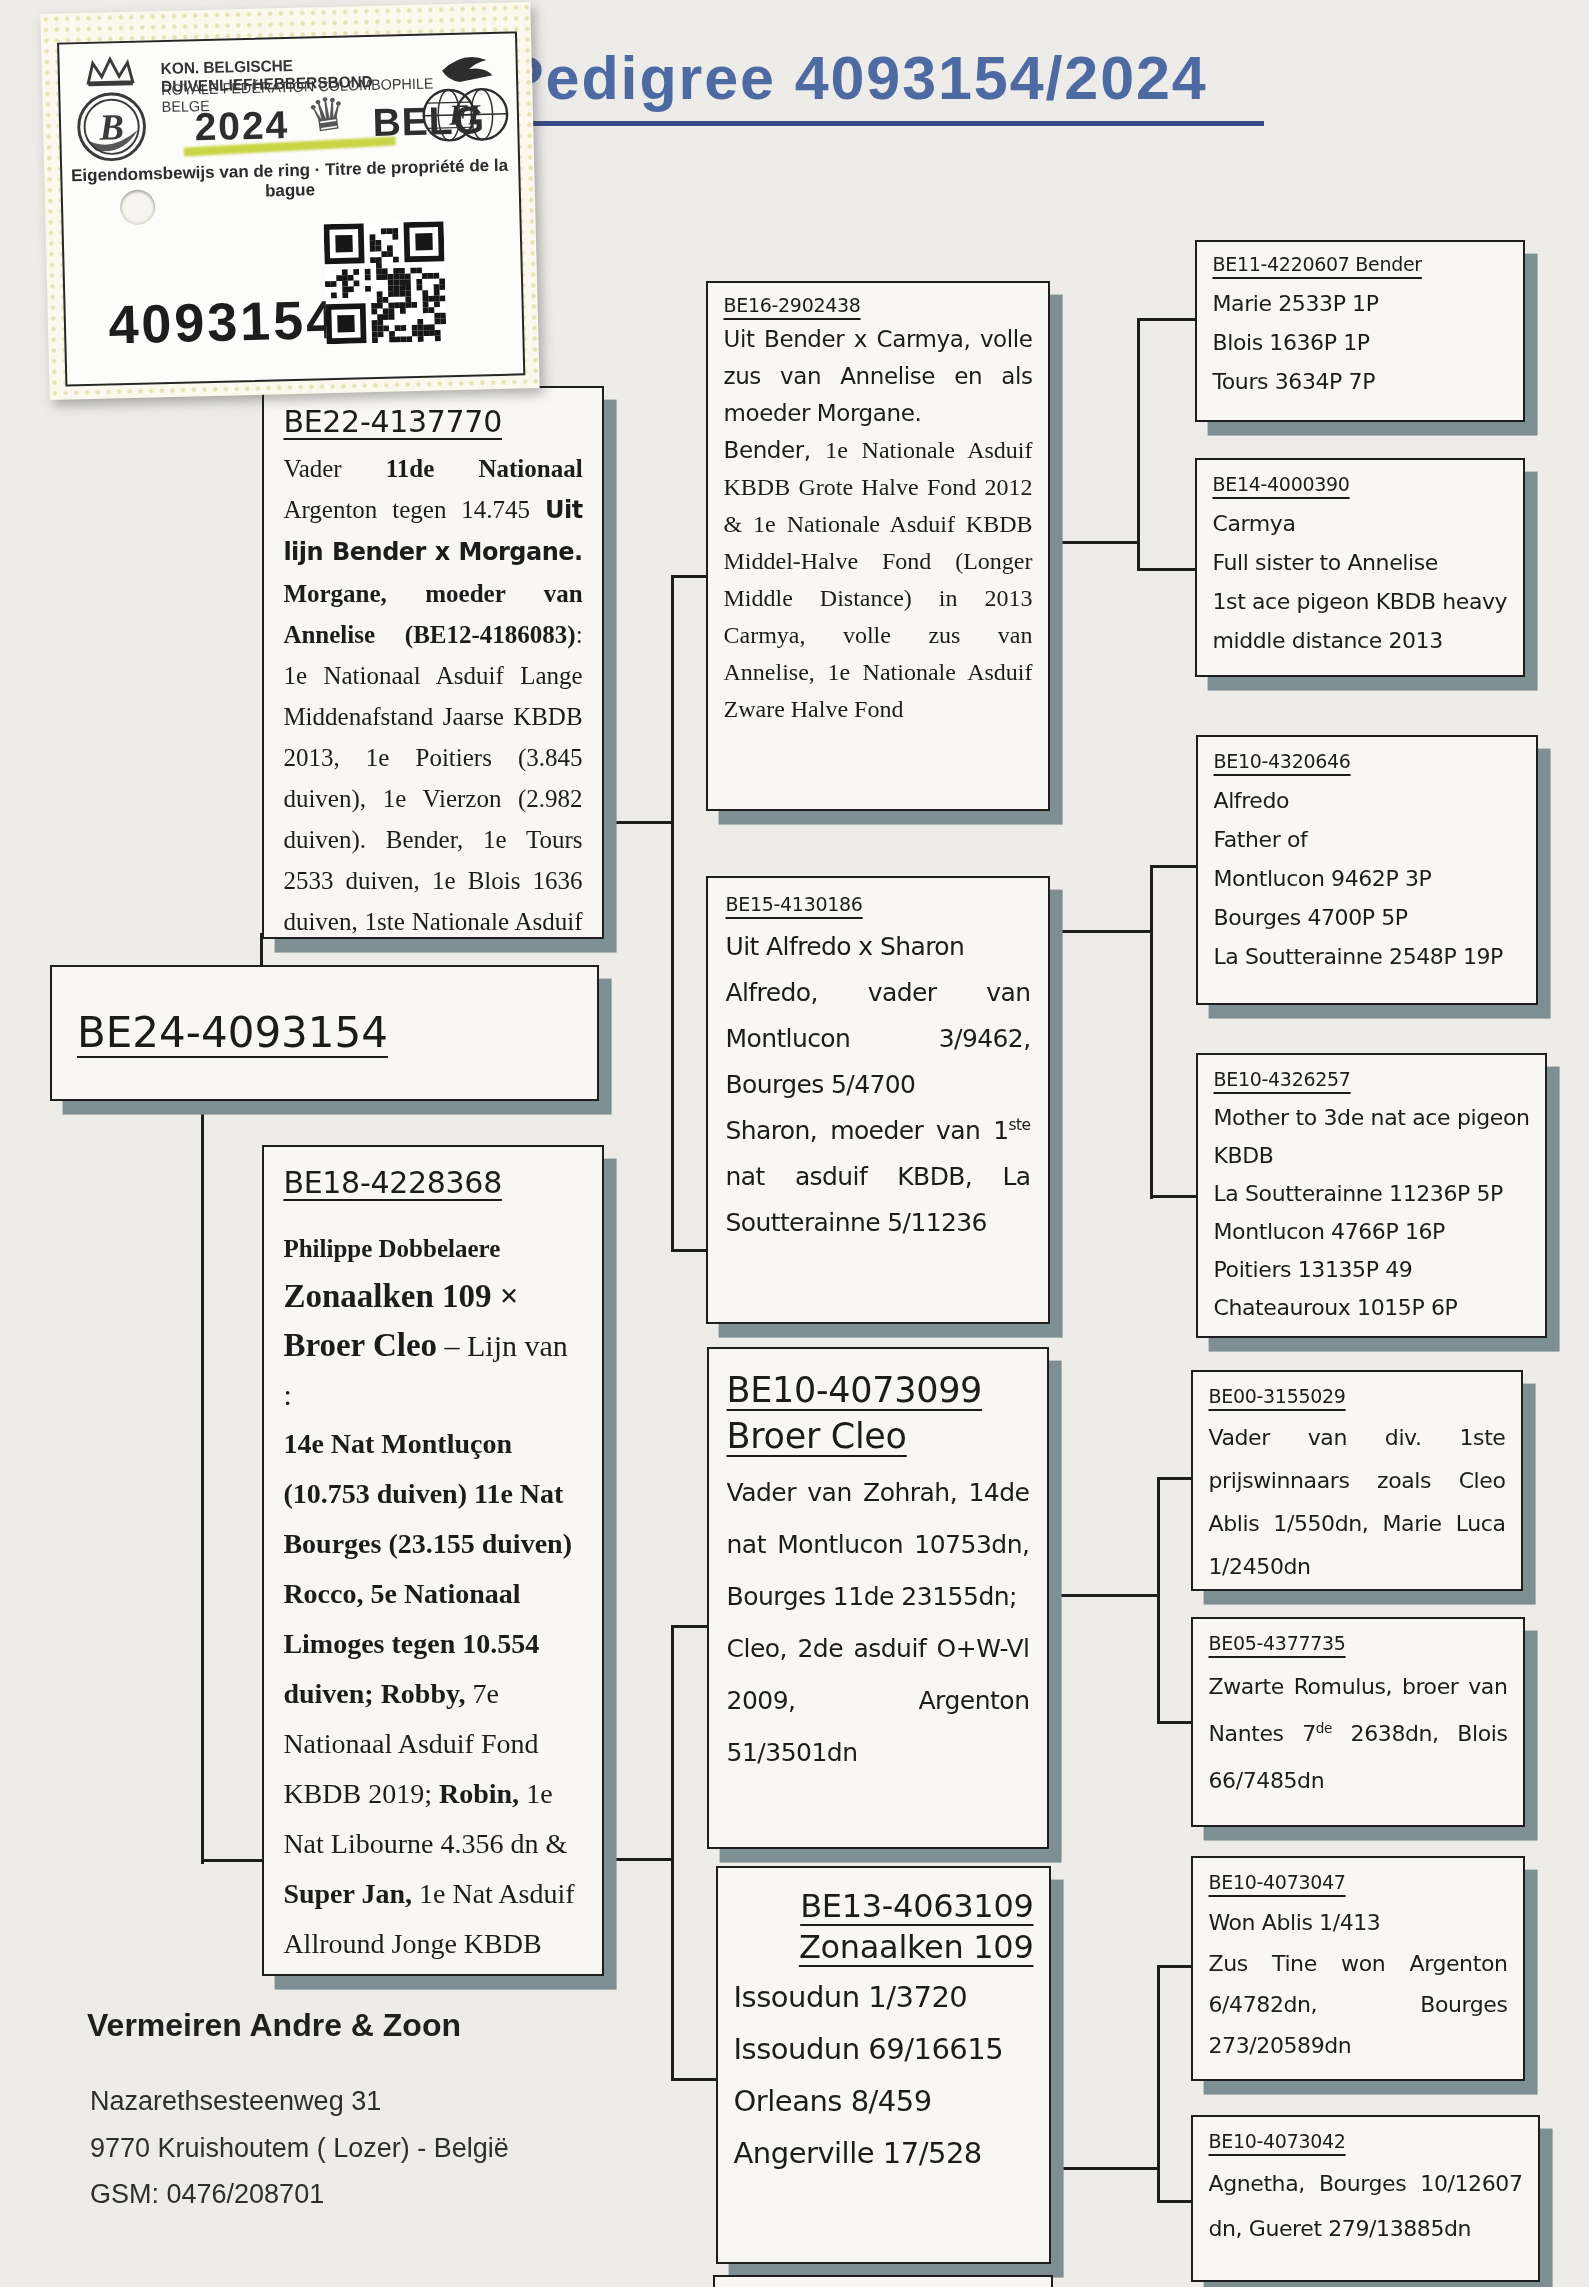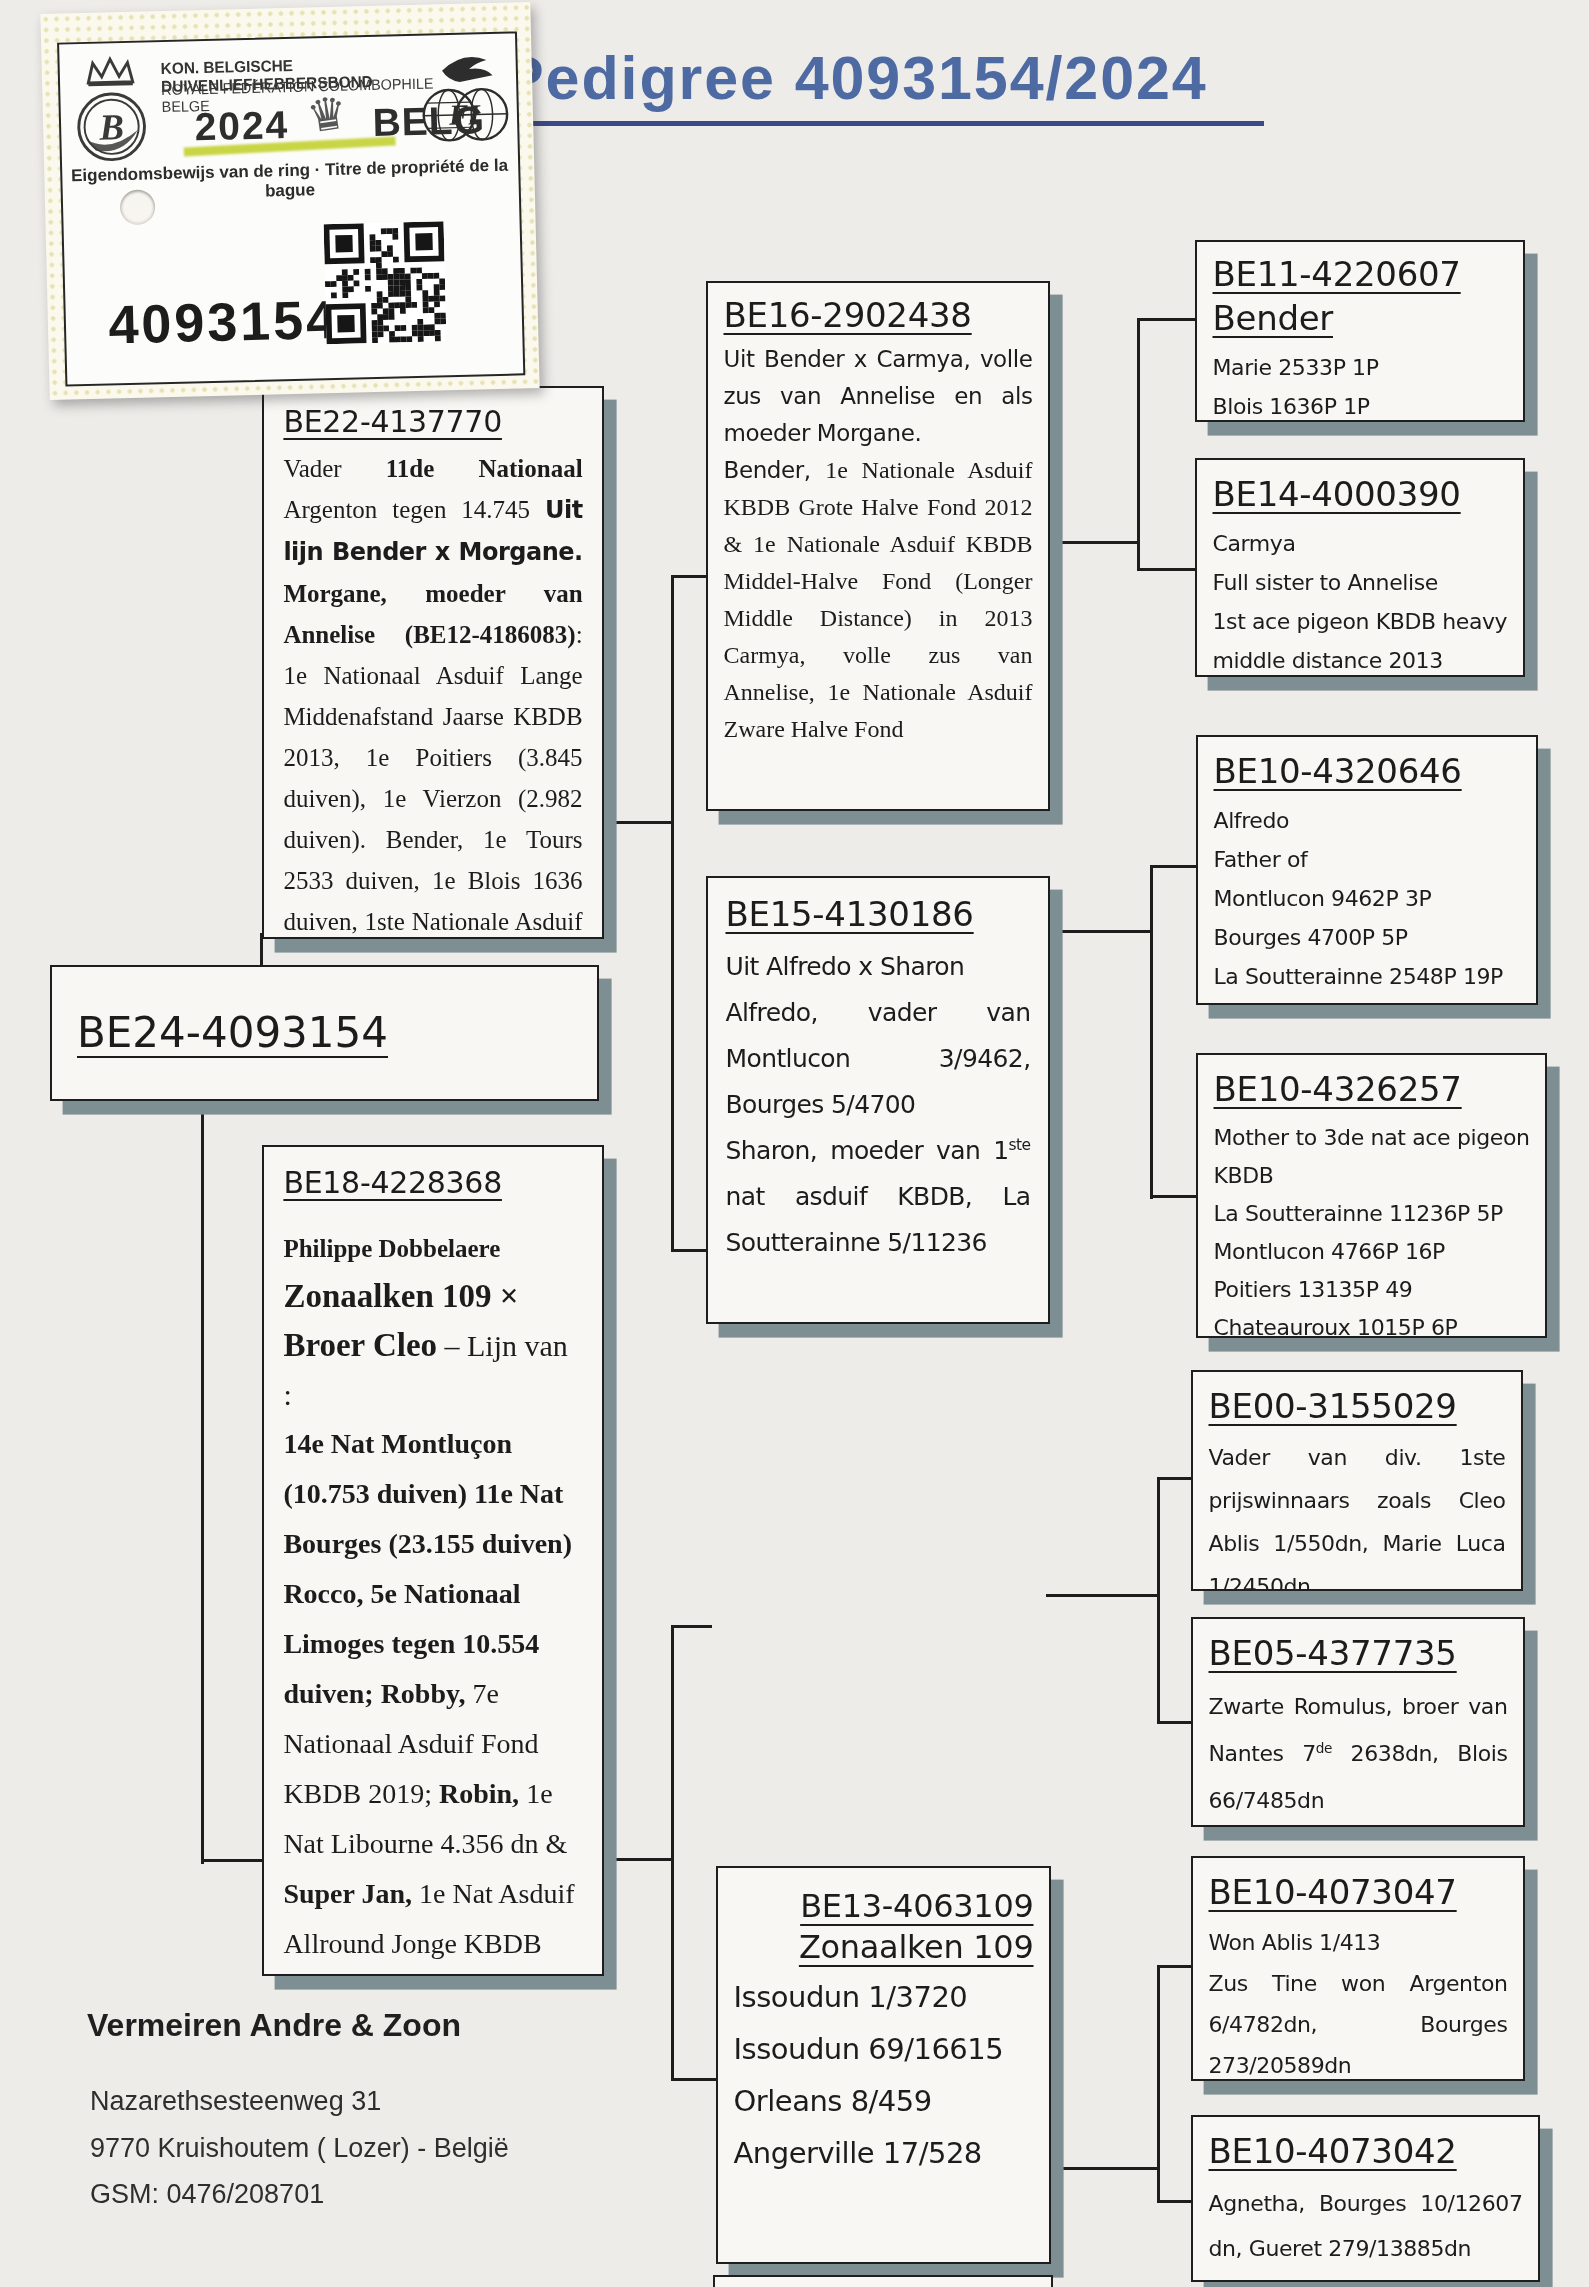--- a/index.html
+++ b/index.html
@@ -3,21 +3,21 @@
 <meta charset="utf-8">
 <style>
   html,body{margin:0;padding:0;background:#d8d6d2;}
   .page{position:relative;width:1589px;height:2287px;background:#edecE9;overflow:hidden;
         font-family:"DejaVu Sans",sans-serif;color:#1c1c1c;}
   
   .cl{position:absolute;background:#1d1d1d;z-index:1;}
   
   .pbox{position:absolute;background:#f8f7f4;border:2.9px solid #1e1e1e;z-index:2;
         box-shadow:12.6px 13.6px 0 0 #7e8f93;box-sizing:border-box;padding:11.6px 15.5px;overflow:hidden;}
-  .ring{font-size:34px;line-height:1.3;text-decoration:underline;text-underline-offset:5.8px;
+  .ring{font-size:19px;line-height:1.3;text-decoration:underline;text-underline-offset:5.8px;
         text-decoration-thickness:1.9px;margin-bottom:7.8px;letter-spacing:-0.3px;}
   .bd{font-size:22px;line-height:41px;letter-spacing:-0.4px;margin:0;}
   .just{text-align:justify;}
   .serif{font-family:"Liberation Serif",serif;letter-spacing:0;}
   .b{font-weight:bold;}
   sup{font-size:62%;vertical-align:super;line-height:0;}
   
   .title{position:absolute;left:503px;top:43px;width:761px;z-index:0;
          font-family:"Liberation Sans",sans-serif;font-weight:bold;font-size:61px;
          letter-spacing:1.9px;color:#4e6aa3;padding-bottom:7.8px;border-bottom:5.8px solid #3a4a88;}
@@ -146,20 +146,25 @@
     <p class="bd just"><span>Bender, </span><span class="serif">1e Nationale Asduif KBDB Grote Halve Fond 2012 &amp; 1e Nationale Asduif KBDB Middel-Halve Fond (Longer Middle Distance) in 2013 Carmya, volle zus van Annelise, 1e Nationale Asduif Zware Halve Fond</span></p>
   </div>
 
   <div class="pbox be15" style="left:706px;top:876px;width:344px;height:448px;padding:13.6px 17.5px">
     <div class="ring">BE15-4130186</div>
     <p class="bd">Uit Alfredo x Sharon</p>
     <p class="bd just">Alfredo, vader van Montlucon 3/9462, Bourges 5/4700</p>
     <p class="bd just"><span>Sharon, moeder van 1</span><sup>ste</sup><span> nat asduif KBDB, La Soutterainne 5/11236</span></p>
   </div>
 
+  <div class="pbox cleo" style="left:707px;top:1347px;width:342px;height:502px;padding:19.4px 17.5px">
+    <div class="ring"><span>BE10-4073099</span><br><span>Broer Cleo</span></div>
+    <p class="bd just" style="margin-top:7.8px">Vader van Zohrah, 14de nat Montlucon 10753dn, Bourges 11de 23155dn;</p>
+    <p class="bd just">Cleo, 2de asduif O+W-Vl 2009, Argenton 51/3501dn</p>
+  </div>
 
   <div class="pbox be13" style="left:716px;top:1866px;width:335px;height:398px;padding:17.5px 15.5px">
     <div class="ring"><span>BE13-4063109</span><br><span>Zonaalken 109</span></div>
     <p class="bd"><span>Issoudun 1/3720</span><br><span>Issoudun 69/16615</span><br><span>Orleans 8/459</span><br><span>Angerville 17/528</span></p>
   </div>
 
   <div class="pbox gg" style="left:1195px;top:240px;width:330px;height:182px;padding:9.7px 15.5px">
     <div class="ring">BE11-4220607 Bender</div>
     <p class="bd"><span>Marie 2533P 1P</span><br><span>Blois 1636P 1P</span><br><span>Tours 3634P 7P</span></p>
   </div>

